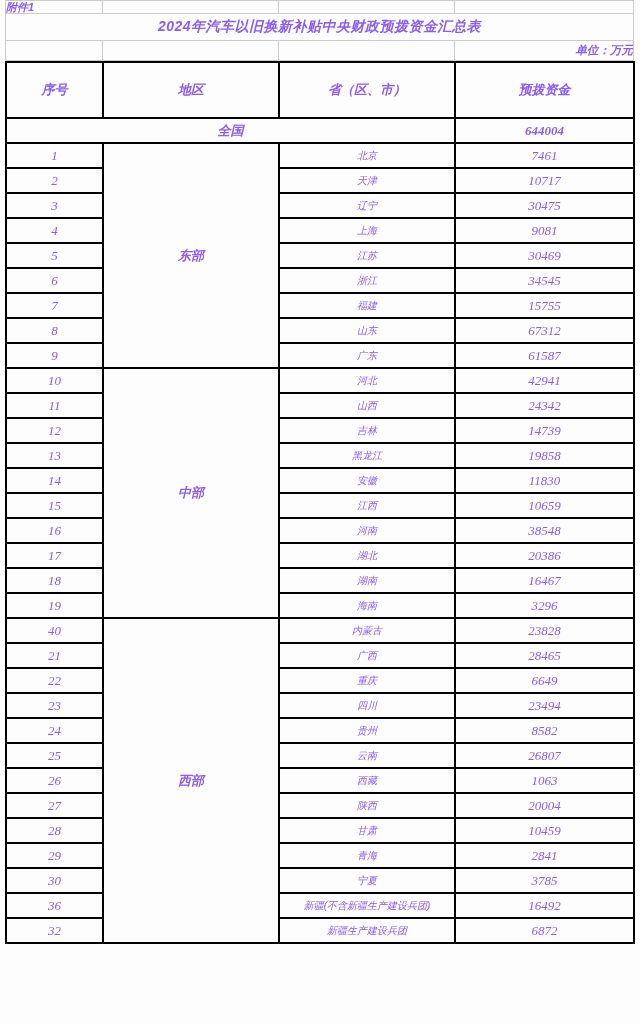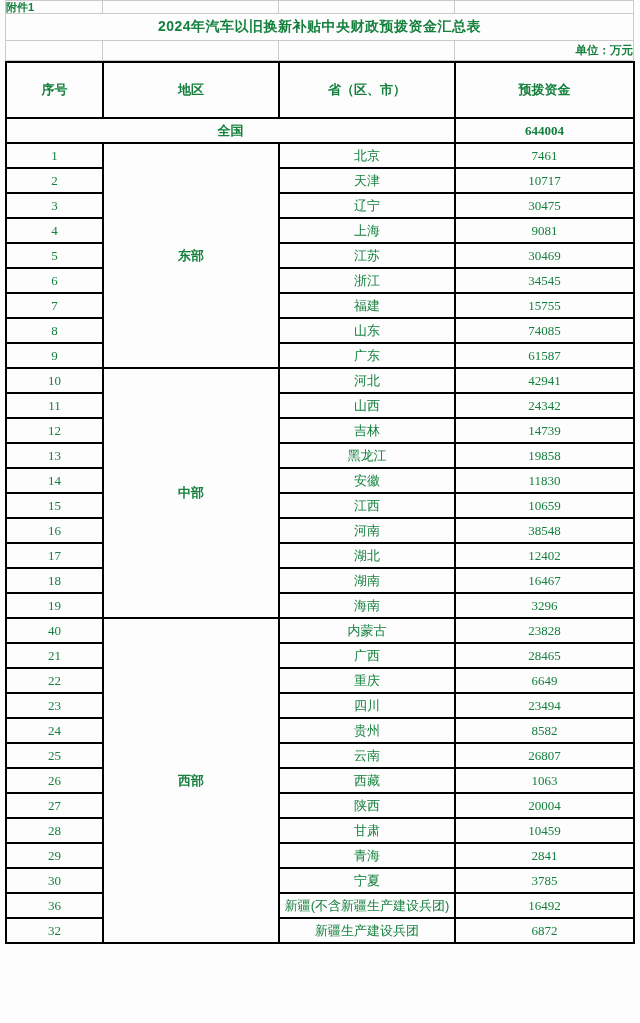--- a/index.html
+++ b/index.html
@@ -1,23 +1,24 @@
 <!DOCTYPE html>
 <html><head>
 <meta charset="utf-8">
 <style>
   * { margin:0; box-sizing:border-box; }
   html,body { background:#ffffff; }
   .page {
     position:relative;
     width:640px; height:1023px;
     background:#fdfdfd;
-    color:#15803d;
+    color:#8b5cf6;
     font-family:"Liberation Sans", sans-serif;
     overflow:hidden;
+    font-style:italic;
   }
   
   table.ghost {
     position:absolute; left:5px; top:0;
     width:628px;
     border-collapse:collapse;
     table-layout:fixed;
   }
   table.ghost td { border:1px solid #cbcbcb; padding:0; overflow:hidden; }
   tr.g1 td { height:12px; }
@@ -52,21 +53,21 @@
   }
   table.main th { height:56px; font-size:13px; font-weight:bold; }
   table.main tbody td { height:25px; }
   td.num {
     font-family:"Liberation Serif","DejaVu Serif",serif;
     font-size:13px;
   }
   tr.total td { font-weight:bold; }
   td.total-label { font-size:13px; font-weight:bold; }
   td.region { font-size:13px; font-weight:bold; }
-  td.prov { font-size:13px; font-weight:500; }
+  td.prov { font-size:10px; font-weight:500; }
 </style>
 </head>
 <body>
 
 <div class="page">
 
   <table class="ghost">
     <colgroup>
         <col style="width:97px">
         <col style="width:176px">
@@ -144,21 +145,21 @@
           <td class="num">34545</td>
         </tr>
         <tr>
           <td class="num">7</td>
           <td class="prov">福建</td>
           <td class="num">15755</td>
         </tr>
         <tr>
           <td class="num">8</td>
           <td class="prov">山东</td>
-          <td class="num">74085</td>
+          <td class="num">67312</td>
         </tr>
         <tr>
           <td class="num">9</td>
           <td class="prov">广东</td>
           <td class="num">61587</td>
         </tr>
         <tr>
           <td class="num">10</td>
           <td class="region" rowspan="10">中部</td>
           <td class="prov">河北</td>
@@ -190,21 +191,21 @@
           <td class="num">10659</td>
         </tr>
         <tr>
           <td class="num">16</td>
           <td class="prov">河南</td>
           <td class="num">38548</td>
         </tr>
         <tr>
           <td class="num">17</td>
           <td class="prov">湖北</td>
-          <td class="num">12402</td>
+          <td class="num">20386</td>
         </tr>
         <tr>
           <td class="num">18</td>
           <td class="prov">湖南</td>
           <td class="num">16467</td>
         </tr>
         <tr>
           <td class="num">19</td>
           <td class="prov">海南</td>
           <td class="num">3296</td>

